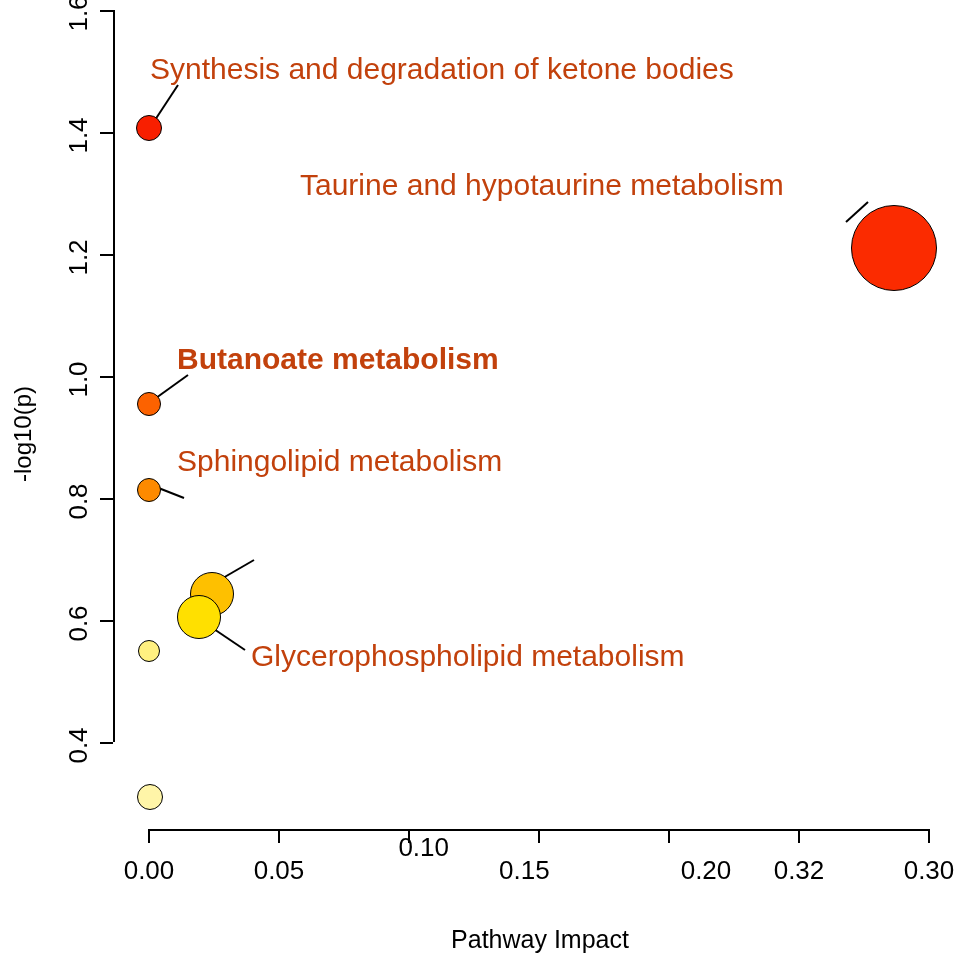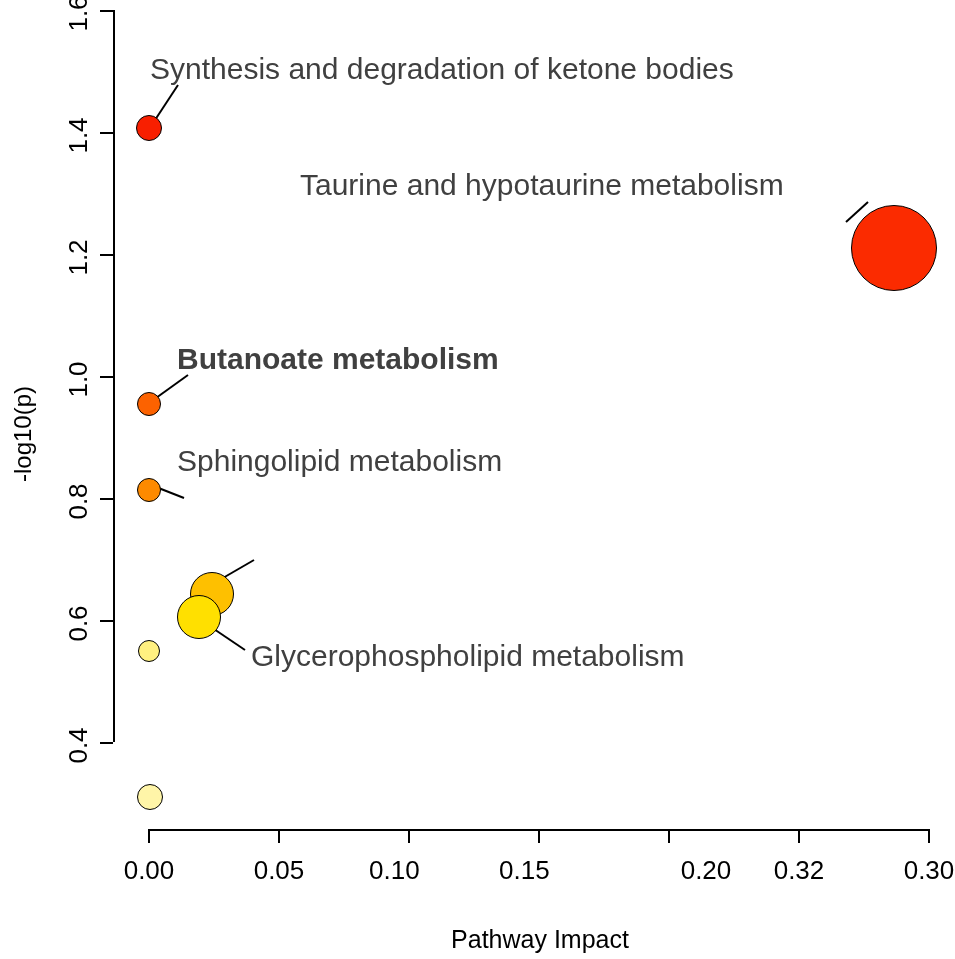--- a/index.html
+++ b/index.html
@@ -48,21 +48,21 @@
   }
   .bubble {
     position: absolute;
     border-radius: 50%;
     border: 1.5px solid #000000;
     box-sizing: border-box;
   }
   .annotation {
     position: absolute;
     font-size: 30px;
-    color: #404040;
+    color: #c2410c;
     white-space: nowrap;
   }
   .leader {
     position: absolute;
     overflow: visible;
     pointer-events: none;
   }
   .leader line {
     stroke: #000000;
     stroke-width: 2;
@@ -96,21 +96,21 @@
   <div class="tick" style="left:148px; top:829px; width:2px; height:14px;"></div>
   <div class="tick" style="left:278px; top:829px; width:2px; height:14px;"></div>
   <div class="tick" style="left:408px; top:829px; width:2px; height:14px;"></div>
   <div class="tick" style="left:538px; top:829px; width:2px; height:14px;"></div>
   <div class="tick" style="left:668px; top:829px; width:2px; height:14px;"></div>
   <div class="tick" style="left:798px; top:829px; width:2px; height:14px;"></div>
   <div class="tick" style="left:928px; top:829px; width:2px; height:14px;"></div>
 
   <div class="tick-label" style="left:109px; top:855px; width:80px; text-align:center;">0.00</div>
   <div class="tick-label" style="left:239px; top:855px; width:80px; text-align:center;">0.05</div>
-  <div class="tick-label" style="left:369px; top:855px; width:80px; text-align:left;">0.10</div>
+  <div class="tick-label" style="left:369px; top:832px; width:80px; text-align:right;">0.10</div>
   <div class="tick-label" style="left:499px; top:855px; width:80px; ">0.15</div>
   <div class="tick-label" style="left:666px; top:855px; width:80px; text-align:center;">0.20</div>
   <div class="tick-label" style="left:759px; top:855px; width:80px; text-align:center;">0.32</div>
   <div class="tick-label" style="left:889px; top:855px; width:80px; text-align:center;">0.30</div>
 
   <div class="axis-title" id="ylabel" style="left:-57px; top:420px; width:160px; text-align:center;">-log10(p)</div>
   <div class="axis-title" style="left:340px; top:925px; width:400px; text-align:center;">Pathway Impact</div>
 
   <svg class="leader" style="left:0; top:0; width:955px; height:959px;">
     <line x1="178" y1="85" x2="155" y2="120"></line>

